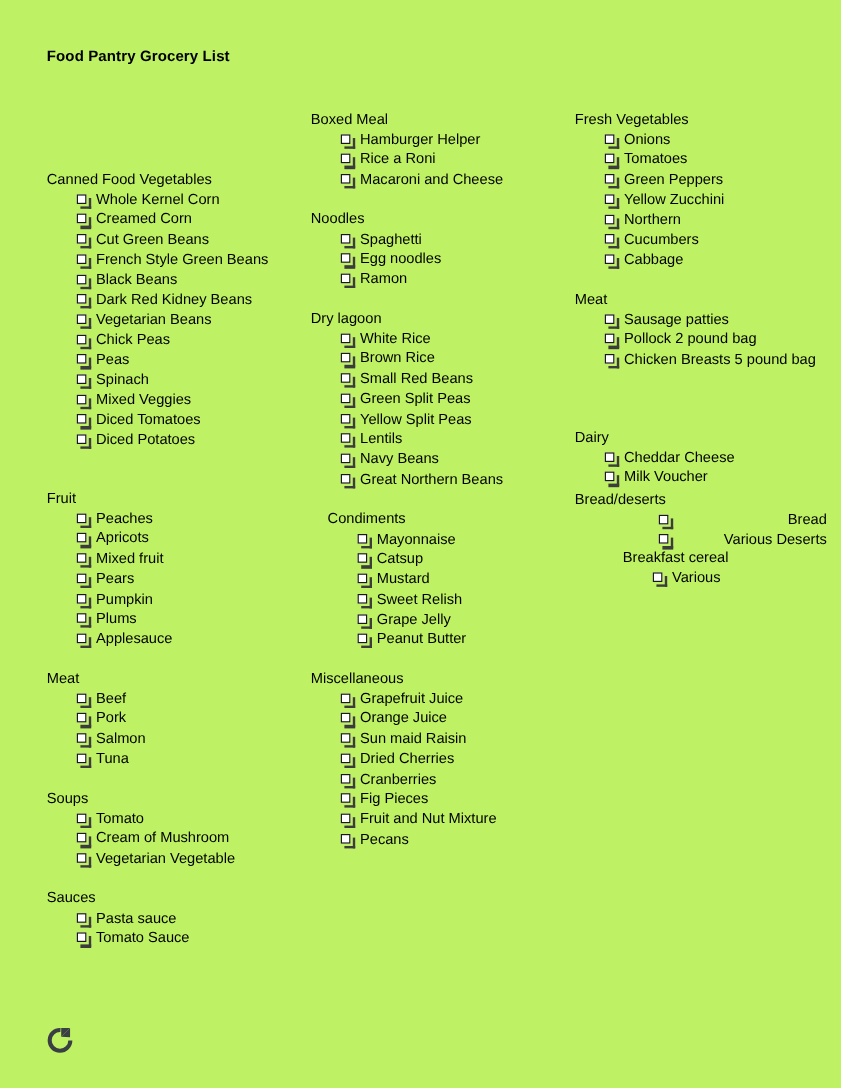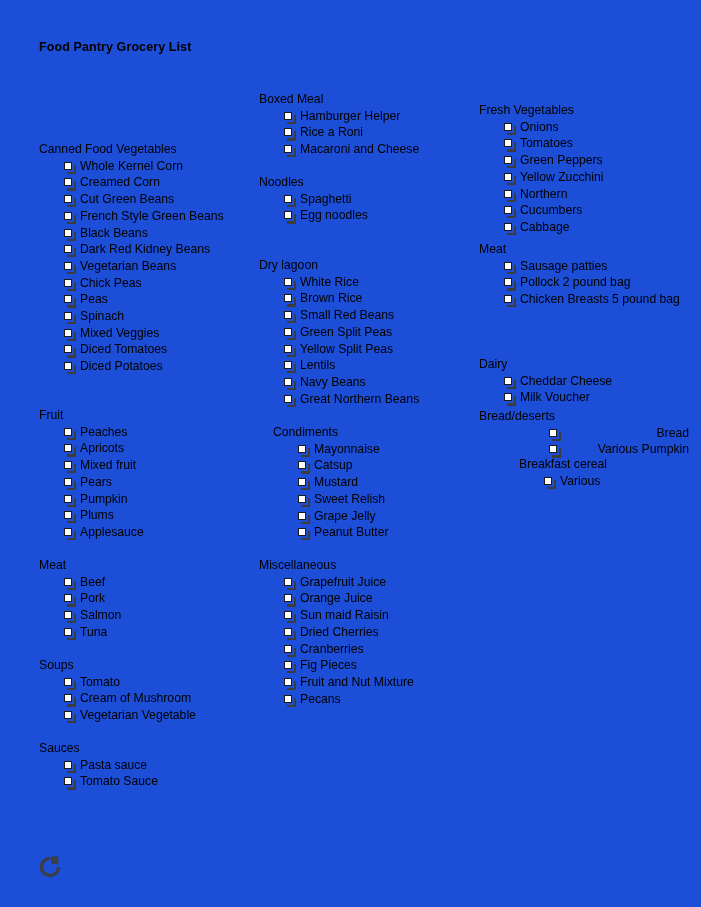--- a/index.html
+++ b/index.html
@@ -12,21 +12,21 @@
     height: 907px;
     position: relative;
     font-family: "Liberation Sans", sans-serif;
     color: #000000;
     overflow: hidden;
   }
 
   .page {
     position: absolute;
     inset: 0;
-    background: #1d4ed8;
+    background: #bef264;
   }
 
   .doc-title {
     position: absolute;
     left: 39px;
     top: 40px;
     font-size: 12.5px;
     font-weight: bold;
     letter-spacing: 0.1px;
     white-space: nowrap;
@@ -180,20 +180,21 @@
           <li class="item"><span class="cbox"></span><span class="item-label">Hamburger Helper</span></li>
           <li class="item"><span class="cbox"></span><span class="item-label">Rice a Roni</span></li>
           <li class="item"><span class="cbox"></span><span class="item-label">Macaroni and Cheese</span></li>
         </ul>
       </div>
       <div class="section" style="top: 174px;">
         <div class="section-title">Noodles</div>
         <ul class="items">
           <li class="item"><span class="cbox"></span><span class="item-label">Spaghetti</span></li>
           <li class="item"><span class="cbox"></span><span class="item-label">Egg noodles</span></li>
+          <li class="item"><span class="cbox"></span><span class="item-label">Ramon</span></li>
         </ul>
       </div>
       <div class="section" style="top: 257px;">
         <div class="section-title">Dry lagoon</div>
         <ul class="items">
           <li class="item"><span class="cbox"></span><span class="item-label">White Rice</span></li>
           <li class="item"><span class="cbox"></span><span class="item-label">Brown Rice</span></li>
           <li class="item"><span class="cbox"></span><span class="item-label">Small Red Beans</span></li>
           <li class="item"><span class="cbox"></span><span class="item-label">Green Split Peas</span></li>
           <li class="item"><span class="cbox"></span><span class="item-label">Yellow Split Peas</span></li>
@@ -221,21 +222,21 @@
           <li class="item"><span class="cbox"></span><span class="item-label">Sun maid Raisin</span></li>
           <li class="item"><span class="cbox"></span><span class="item-label">Dried Cherries</span></li>
           <li class="item"><span class="cbox"></span><span class="item-label">Cranberries</span></li>
           <li class="item"><span class="cbox"></span><span class="item-label">Fig Pieces</span></li>
           <li class="item"><span class="cbox"></span><span class="item-label">Fruit and Nut Mixture</span></li>
           <li class="item"><span class="cbox"></span><span class="item-label">Pecans</span></li>
         </ul>
       </div>
     </div>
   <div class="col col-3">
-      <div class="section" style="top: 91px; margin-top: 11px;">
+      <div class="section" style="top: 91px;">
         <div class="section-title">Fresh Vegetables</div>
         <ul class="items">
           <li class="item"><span class="cbox"></span><span class="item-label">Onions</span></li>
           <li class="item"><span class="cbox"></span><span class="item-label">Tomatoes</span></li>
           <li class="item"><span class="cbox"></span><span class="item-label">Green Peppers</span></li>
           <li class="item"><span class="cbox"></span><span class="item-label">Yellow Zucchini</span></li>
           <li class="item"><span class="cbox"></span><span class="item-label">Northern</span></li>
           <li class="item"><span class="cbox"></span><span class="item-label">Cucumbers</span></li>
           <li class="item"><span class="cbox"></span><span class="item-label">Cabbage</span></li>
         </ul>
@@ -252,21 +253,21 @@
         <div class="section-title">Dairy</div>
         <ul class="items">
           <li class="item"><span class="cbox"></span><span class="item-label">Cheddar Cheese</span></li>
           <li class="item"><span class="cbox"></span><span class="item-label">Milk Voucher</span></li>
         </ul>
       </div>
       <div class="section" style="top: 408px;">
         <div class="section-title">Bread/deserts</div>
         <ul class="items">
           <li class="item deep"><span class="cbox"></span><span class="item-label">Bread</span></li>
-          <li class="item deep"><span class="cbox"></span><span class="item-label">Various Pumpkin</span></li>
+          <li class="item deep"><span class="cbox"></span><span class="item-label">Various Deserts</span></li>
         </ul>
       </div>
       <div class="section" style="top: 456px; margin-left: 40px;">
         <div class="section-title">Breakfast cereal</div>
         <ul class="items">
           <li class="item"><span class="cbox"></span><span class="item-label">Various</span></li>
         </ul>
       </div>
     </div>
 

